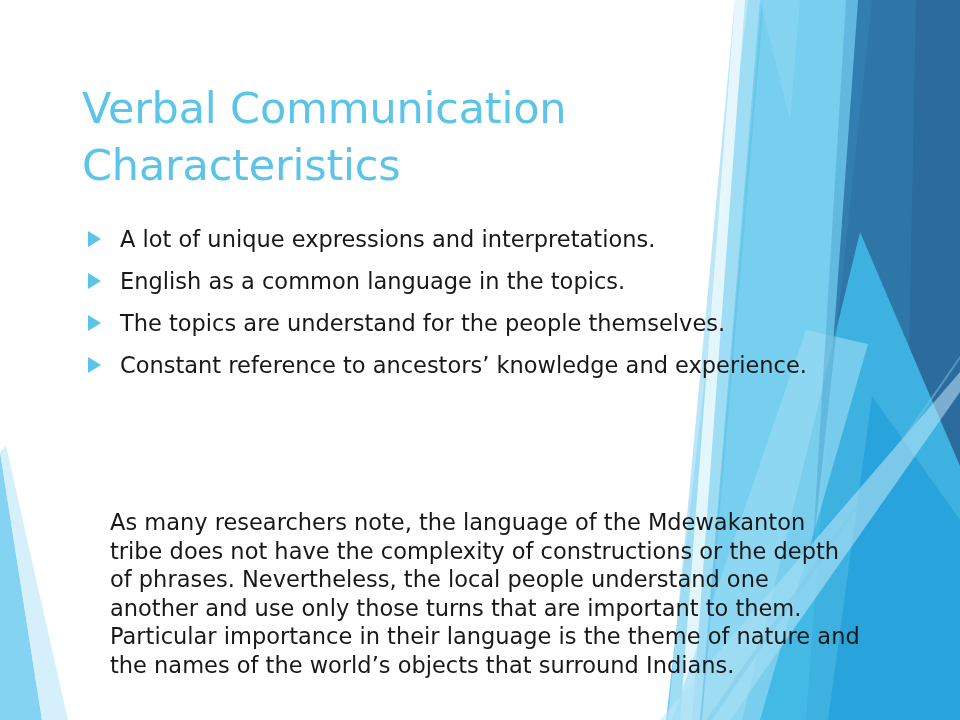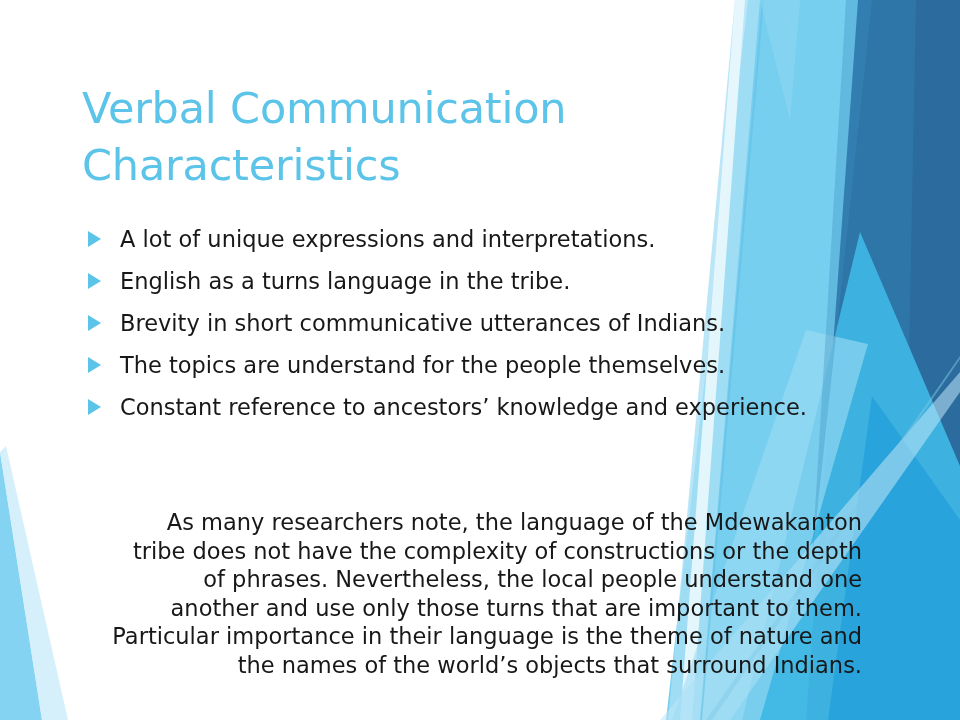--- a/index.html
+++ b/index.html
@@ -77,21 +77,21 @@
   
   #closing-paragraph {
     position: absolute;
     left: 110px;
     top: 508px;
     width: 752px;
     margin: 0;
     font-size: 22.5px;
     line-height: 28.5px;
     color: #181818;
-    text-align: right;
+    text-align: left;
   }
 </style>
 </head>
 <body>
 
 <div id="slide">
 
   <svg id="bg-decoration" viewBox="0 0 960 720" preserveAspectRatio="none" aria-hidden="true">
 
     <polygon points="0,452 42,720 0,720" fill="#85D3F2"></polygon>
@@ -129,27 +129,23 @@
 
   <ul id="bullet-list">
 
     <li class="bullet-row">
       <span class="bullet-marker"></span>
       <span class="bullet-text">A lot of unique expressions and interpretations.</span>
     </li>
 
     <li class="bullet-row">
       <span class="bullet-marker"></span>
-      <span class="bullet-text">English as a turns language in the tribe.</span>
+      <span class="bullet-text">English as a common language in the topics.</span>
     </li>
 
-    <li class="bullet-row">
-      <span class="bullet-marker"></span>
-      <span class="bullet-text">Brevity in short communicative utterances of Indians.</span>
-    </li>
 
 
 
     <li class="bullet-row">
       <span class="bullet-marker"></span>
       <span class="bullet-text">The topics are understand for the people themselves.</span>
     </li>
 
     <li class="bullet-row">
       <span class="bullet-marker"></span>

